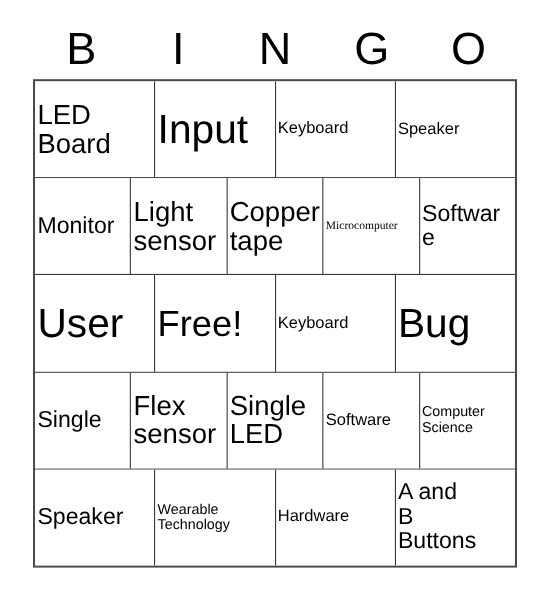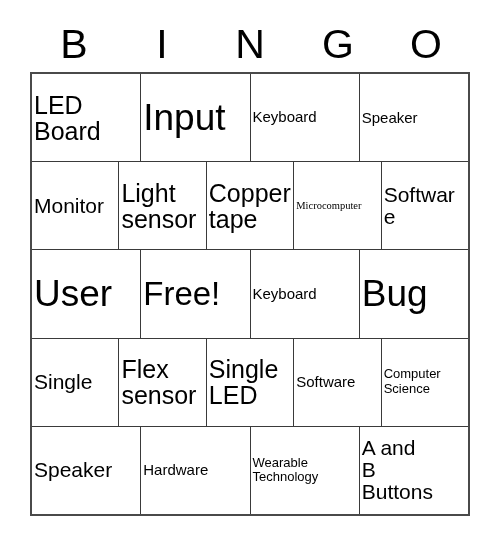--- a/index.html
+++ b/index.html
@@ -186,27 +186,27 @@
       <div class="bingo-cell fs-xxs">
           <span class="cell-text">Computer
 Science</span>
         </div>
     </div>
 
     <div class="bingo-row">
       <div class="bingo-cell fs-md">
           <span class="cell-text">Speaker</span>
         </div>
-      <div class="bingo-cell fs-sm">
-          <span class="cell-text">Hardware</span>
-        </div>
       <div class="bingo-cell fs-xxs">
           <span class="cell-text">Wearable
 Technology</span>
         </div>
+      <div class="bingo-cell fs-sm">
+          <span class="cell-text">Hardware</span>
+        </div>
       <div class="bingo-cell fs-md">
           <span class="cell-text">A and
 B
 Buttons</span>
         </div>
     </div>
 
   </div>
 </div>
 

